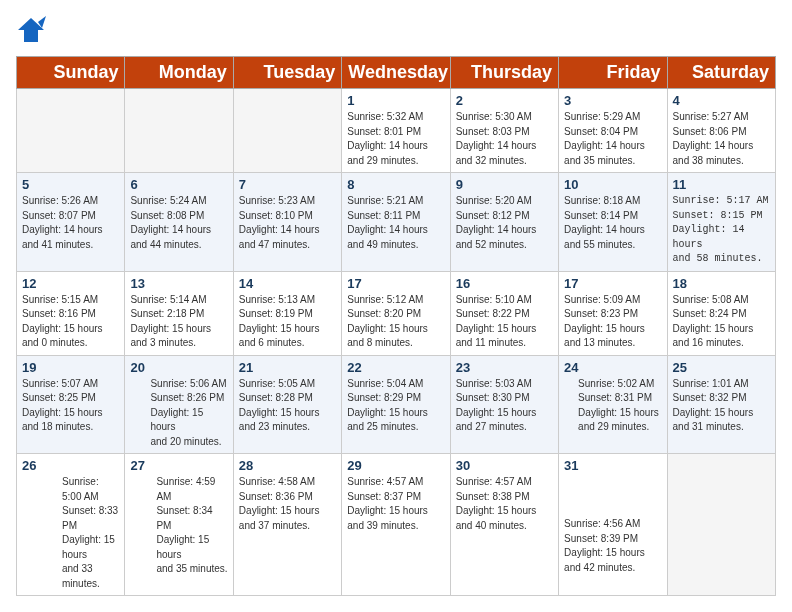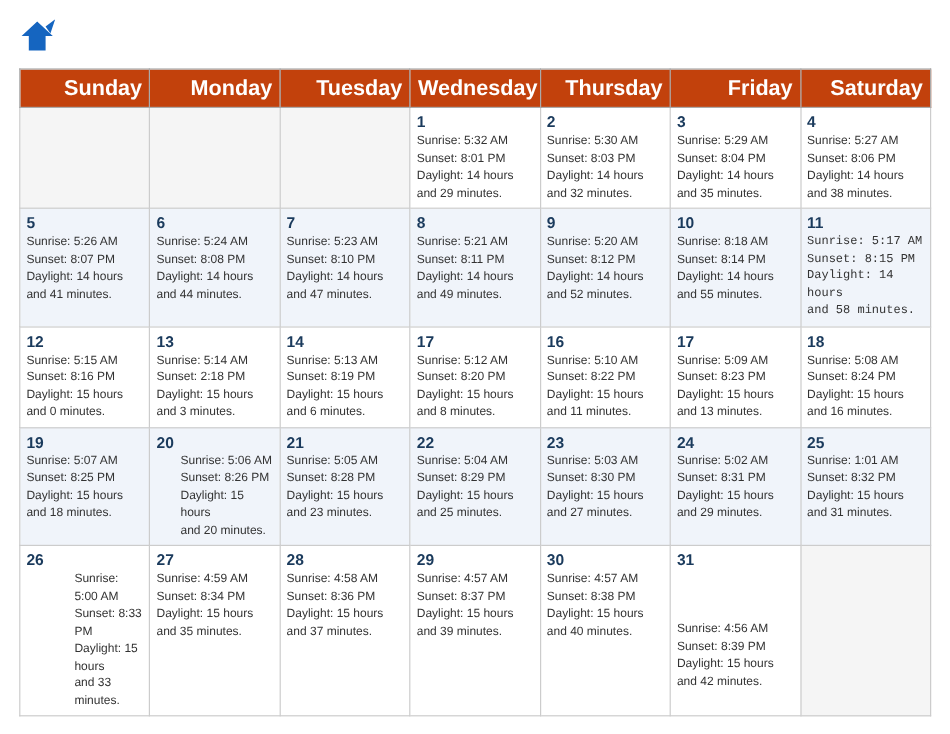--- a/index.html
+++ b/index.html
@@ -283,21 +283,21 @@
         </td>
         <td>
           <span class="day-num">23</span>
           <div class="day-info" style="white-space: pre-line;">Sunrise: 5:03 AM
 Sunset: 8:30 PM
 Daylight: 15 hours
 and 27 minutes.</div>
         </td>
         <td>
           <span class="day-num">24</span>
-          <div class="day-info" style="white-space: pre-line;">Sunrise: 5:02 AM
+          <div class="day-info" style="white-space: pre-line; margin-left: 14px;">Sunrise: 5:02 AM
 Sunset: 8:31 PM
 Daylight: 15 hours
 and 29 minutes.</div>
         </td>
         <td>
           <span class="day-num">25</span>
           <div class="day-info" style="white-space: pre-line;">Sunrise: 1:01 AM
 Sunset: 8:32 PM
 Daylight: 15 hours
 and 31 minutes.</div>
@@ -306,21 +306,21 @@
       <tr>
         <td>
           <span class="day-num">26</span>
           <div class="day-info" style="white-space: pre-line; margin-left: 40px;">Sunrise: 5:00 AM
 Sunset: 8:33 PM
 Daylight: 15 hours
 and 33 minutes.</div>
         </td>
         <td>
           <span class="day-num">27</span>
-          <div class="day-info" style="white-space: pre-line;">Sunrise: 4:59 AM
+          <div class="day-info" style="white-space: pre-line; margin-left: 26px;">Sunrise: 4:59 AM
 Sunset: 8:34 PM
 Daylight: 15 hours
 and 35 minutes.</div>
         </td>
         <td>
           <span class="day-num">28</span>
           <div class="day-info" style="white-space: pre-line;">Sunrise: 4:58 AM
 Sunset: 8:36 PM
 Daylight: 15 hours
 and 37 minutes.</div>

